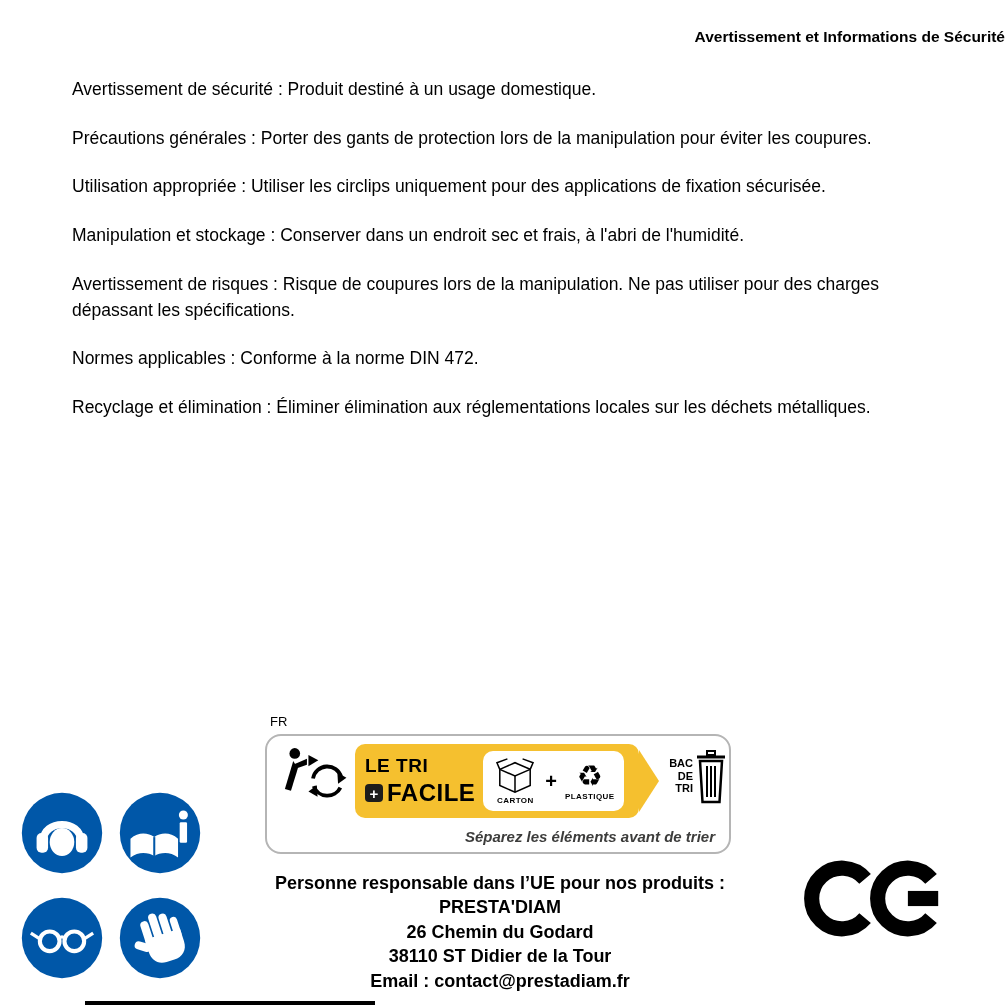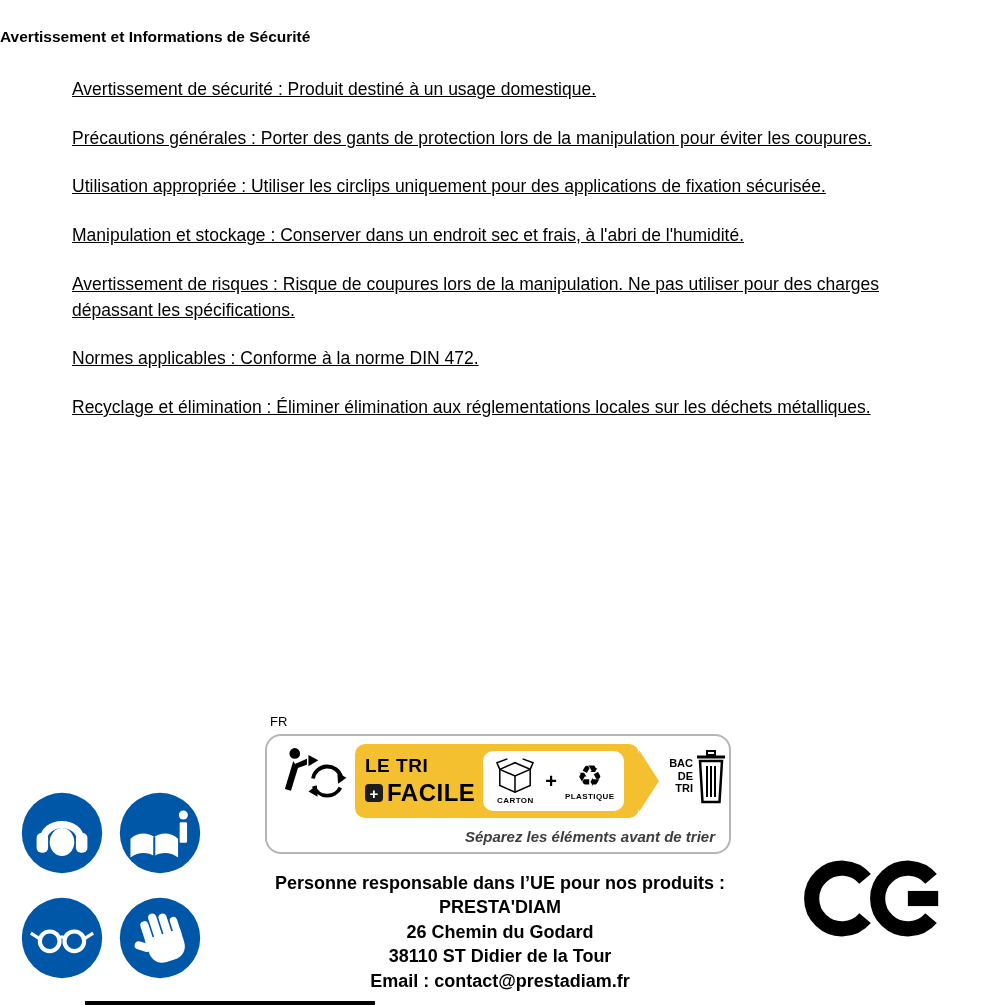--- a/index.html
+++ b/index.html
@@ -2,28 +2,28 @@
 <html><head>
 <meta charset="utf-8">
 <style>
   html,body { margin:0; padding:0; }
   body {
     width:1005px; height:1005px; position:relative; overflow:hidden;
     background:#ffffff; color:#000;
     font-family:"Liberation Sans", sans-serif;
   }
   .doc-title {
-    padding-top:28px; text-align:left;
+    padding-top:28px; text-align:right;
     font-weight:bold; font-size:15.5px;
   }
   .content {
     margin:31px 72px 0 72px;
     font-size:17.5px; line-height:1.47;
   }
-  .content p { margin:0 0 23px 0;text-decoration:underline; }
+  .content p { margin:0 0 23px 0; }
 
   
   .safety-icons {
     position:absolute; left:21px; top:792px;
     display:grid; grid-template-columns:82px 82px; grid-gap:23px 16px;
   }
   .sicon { width:82px; height:82px; }
   .sicon svg { display:block; width:82px; height:82px; }
 
   

